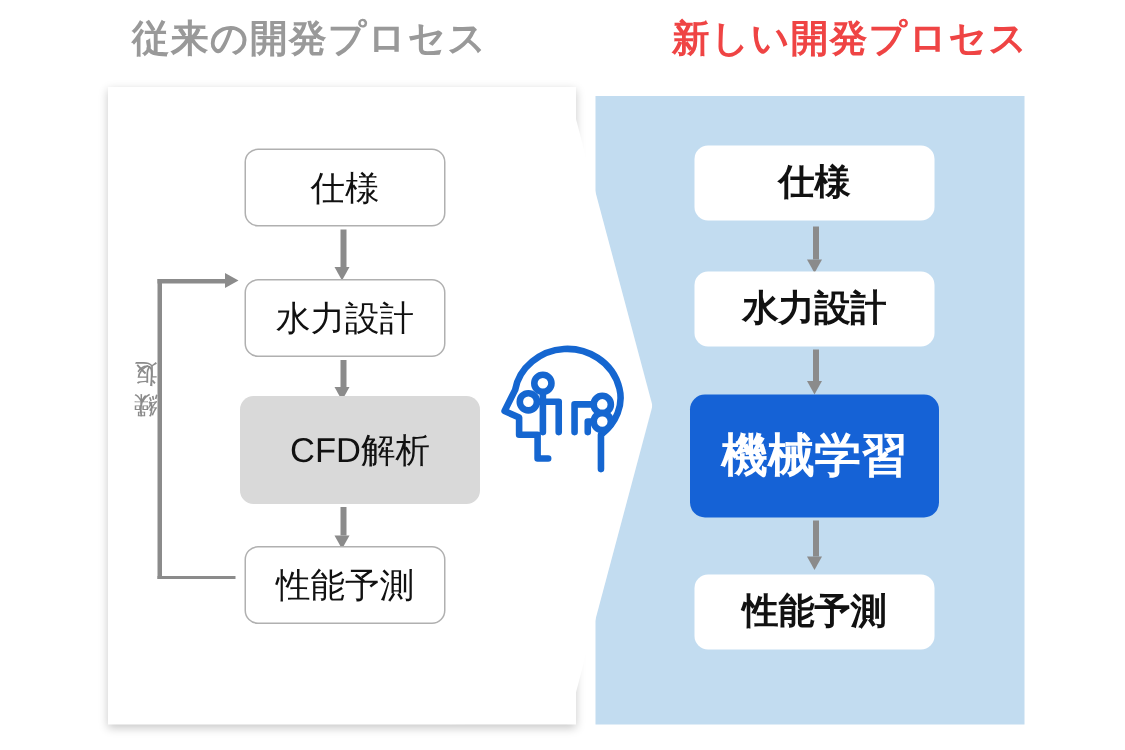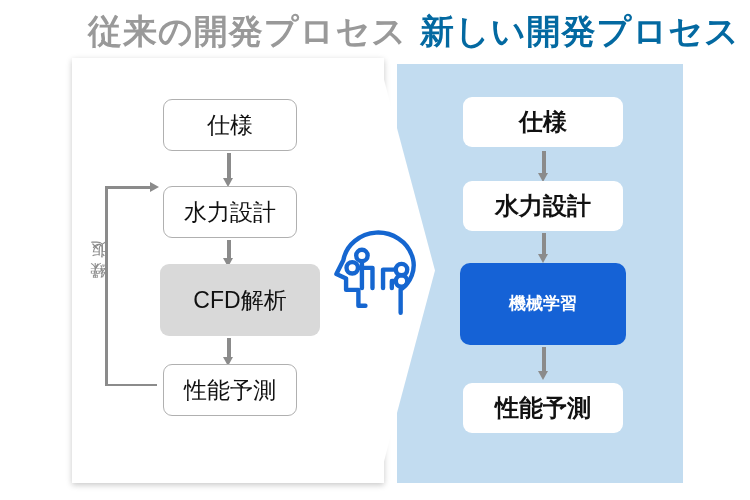--- a/index.html
+++ b/index.html
@@ -8,28 +8,28 @@
     background:#ffffff;
     font-family:"Liberation Sans","DejaVu Sans",sans-serif;
     overflow:hidden;
     position:relative;
   }
   #stage{position:absolute;left:0;top:0;width:750px;height:500px;}
 
   
   .title{
     position:absolute;
-    font-size:34px;
+    font-size:25px;
     font-weight:700;
     letter-spacing:1px;
     white-space:nowrap;
     line-height:1;
   }
   #title-old{left:88px;top:14px;color:#999999;}
-  #title-new{left:420px;top:14px;color:#0369a1;}
+  #title-new{left:448px;top:14px;color:#ef4444;}
 
   
   #panel-old{
     position:absolute;left:72px;top:58px;width:312px;height:425px;
     background:#ffffff;
     box-shadow:0 2px 6px rgba(0,0,0,0.22);
   }
   #panel-new{
     position:absolute;left:397px;top:64px;width:286px;height:419px;
     background:#c2dcf0;
@@ -72,21 +72,21 @@
     background:#ffffff;
     color:#111111;
     font-size:24px;font-weight:700;
     left:463px;
   }
   .node-new.ml{
     background:#1562d6;
     color:#ffffff;
     width:166px;height:82px;
     left:460px;
-    font-size:17px;
+    font-size:31px;
     border-radius:10px;
     flex-direction:column;
   }
 
   
   .arrow{position:absolute;width:11px;}
   .arrow .shaft{
     position:absolute;left:3.5px;top:0;width:4px;background:#8b8b8b;
   }
   .arrow .head{

